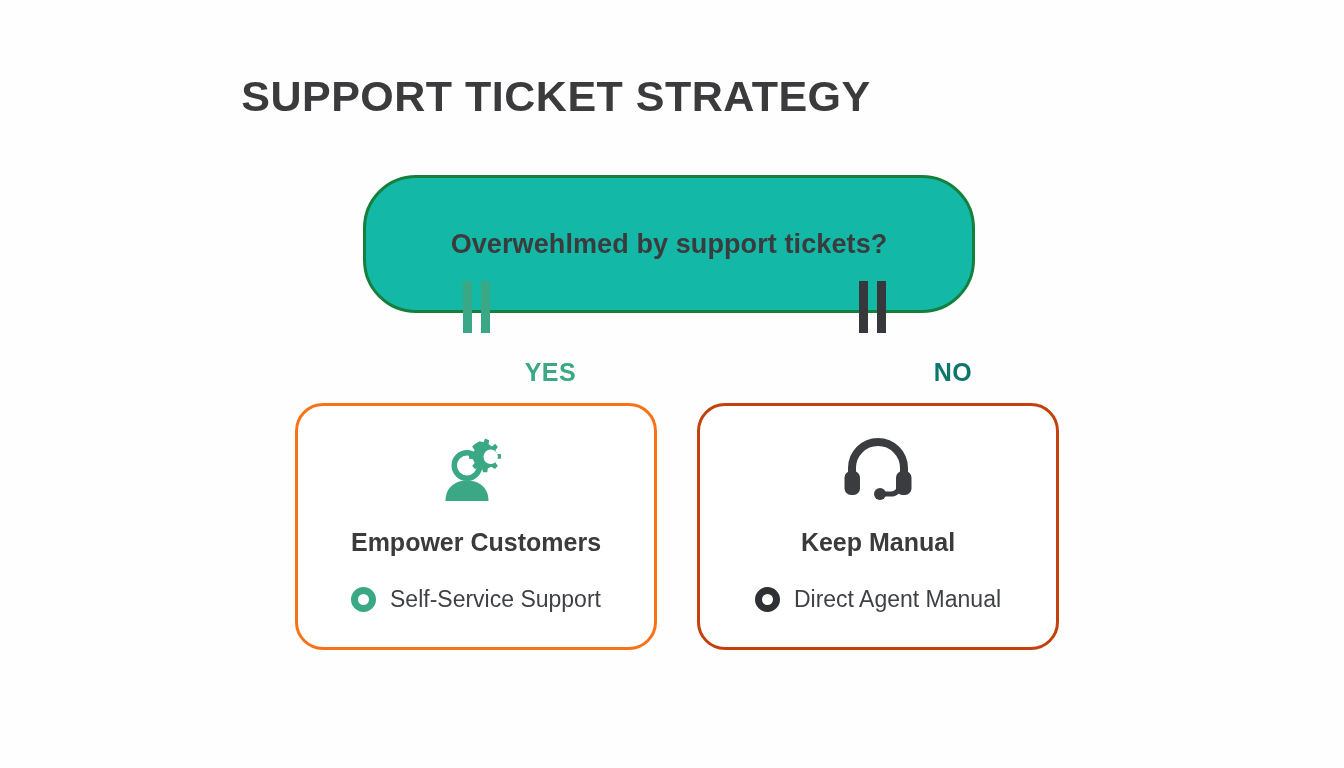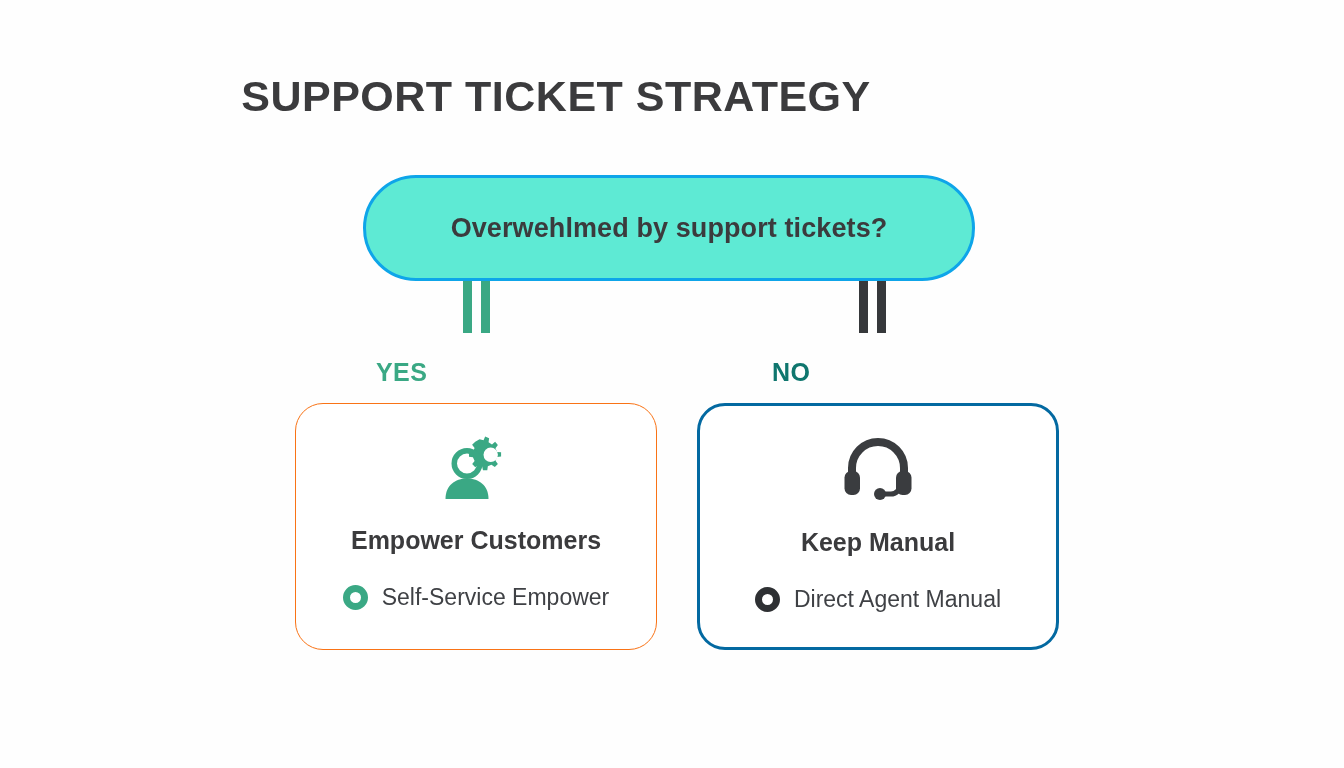--- a/index.html
+++ b/index.html
@@ -33,25 +33,25 @@
     color: #3b3b3d;
     white-space: nowrap;
   }
 
   
   .decision-pill {
     position: absolute;
     left: 363px;
     top: 175px;
     width: 612px;
-    height: 106px;
+    height: 138px;
     box-sizing: border-box;
-    border: 3px solid #0ea5e9;
+    border: 3px solid #15803d;
     border-radius: 53px;
-    background: #5eead4;
+    background: #14b8a6;
     display: flex;
     align-items: center;
     justify-content: center;
   }
   .decision-pill-text {
     font-size: 27px;
     font-weight: bold;
     color: #3b3b3d;
     letter-spacing: 0.1px;
   }
@@ -70,45 +70,45 @@
   }
   .connector-yes { left: 463px; }
   .connector-yes .bar { background: #3aa884; }
   .connector-no  { left: 859px; }
   .connector-no  .bar { background: #36383b; }
 
   .branch-label {
     position: absolute;
     top: 358px;
     width: 200px;
-    text-align: left;
+    text-align: right;
     font-size: 25px;
     font-weight: bold;
     letter-spacing: 0.4px;
   }
   .branch-label-yes { left: 376px; color: #3aa884; }
   .branch-label-no  { left: 772px; color: #0f766e; }
 
   
   .card {
     position: absolute;
     top: 403px;
     width: 362px;
     height: 247px;
     box-sizing: border-box;
     border-radius: 28px;
     background: #ffffff;
   }
   .card-yes {
     left: 295px;
-    border: 1px solid #f97316;
+    border: 3px solid #f97316;
   }
   .card-no {
     left: 697px;
-    border: 3px solid #0369a1;
+    border: 3px solid #c2410c;
   }
 
   .card-icon {
     position: absolute;
     left: 0;
     top: 24px;
     width: 100%;
     height: 78px;
     display: flex;
     align-items: center;
@@ -187,21 +187,21 @@
           <path d="M30 20 a15.5 15.5 0 1 1 0 31 a15.5 15.5 0 1 1 0 -31 z
                    M30 25.5 a10 10 0 1 0 0 20 a10 10 0 1 0 0 -20 z"></path>
 
           <path d="M8.5 71 C8.5 57.5 18 50.5 30 50.5 C42 50.5 51.5 57.5 51.5 71 Z"></path>
         </g>
       </svg>
     </div>
     <div class="card-heading">Empower Customers</div>
     <div class="card-bullet-row">
       <span class="bullet-ring bullet-ring-green"></span>
-      <span class="bullet-text">Self-Service Empower</span>
+      <span class="bullet-text">Self-Service Support</span>
     </div>
   </div>
 
   <div class="card card-no">
     <div class="card-icon">
       <svg width="78" height="78" viewBox="0 0 78 78" aria-hidden="true">
         <g fill="none" stroke="#3a3c3f" stroke-width="8" stroke-linecap="round">
 
           <path d="M13 47 V38 a26 26 0 0 1 52 0 V47"></path>
 

